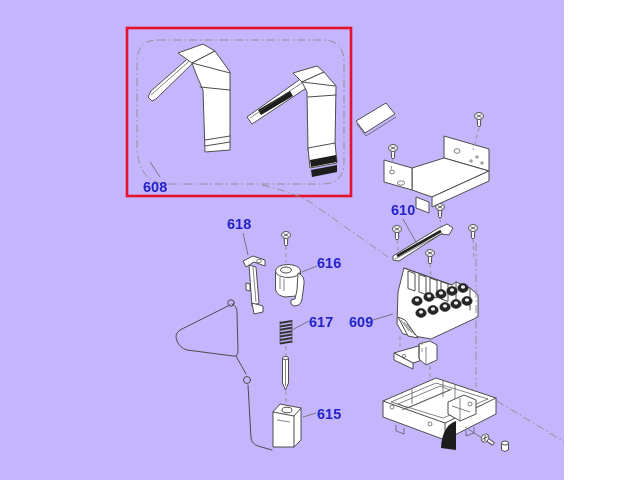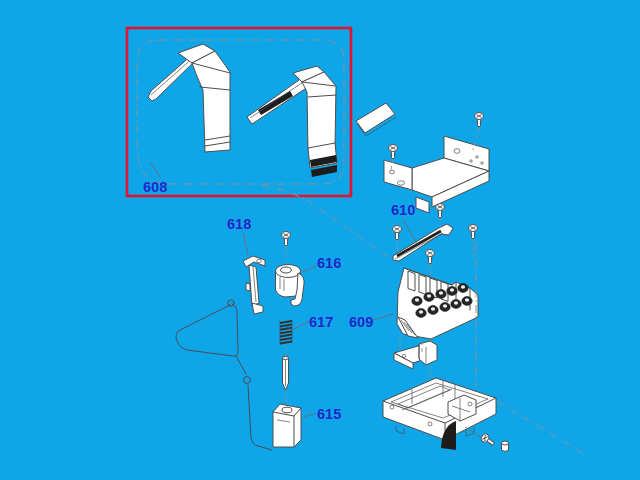--- a/index.html
+++ b/index.html
@@ -1,16 +1,16 @@
 <!DOCTYPE html>
 <html><head>
 <meta charset="utf-8">
 <style>
   html,body{margin:0;padding:0;background:#fff;}
-  .stage{position:relative;width:640px;height:480px;background:#0ea5e9;overflow:hidden;}
+  .stage{position:relative;width:564px;height:480px;background:#c4b5fd;overflow:hidden;}
   svg{display:block;}
   svg text{font-family:"Liberation Sans","DejaVu Sans",sans-serif;font-size:14.5px;font-weight:bold;}
   .part{fill:#fff;stroke:#4d4d4d;stroke-width:1;stroke-linejoin:round;}
   .pline{fill:none;stroke:#4d4d4d;stroke-width:1;stroke-linejoin:round;stroke-linecap:round;}
   .thin{fill:none;stroke:#4d4d4d;stroke-width:.7;}
   .leader{fill:none;stroke:#6d6d6d;stroke-width:.9;}
   .axis{fill:none;stroke:#909090;stroke-width:1;stroke-dasharray:8 3 1.5 3;}
   .dash{fill:none;stroke:#909090;stroke-width:.9;stroke-dasharray:4 3;}
   .darkfill{fill:#1d1d1d;stroke:none;}
 </style>

